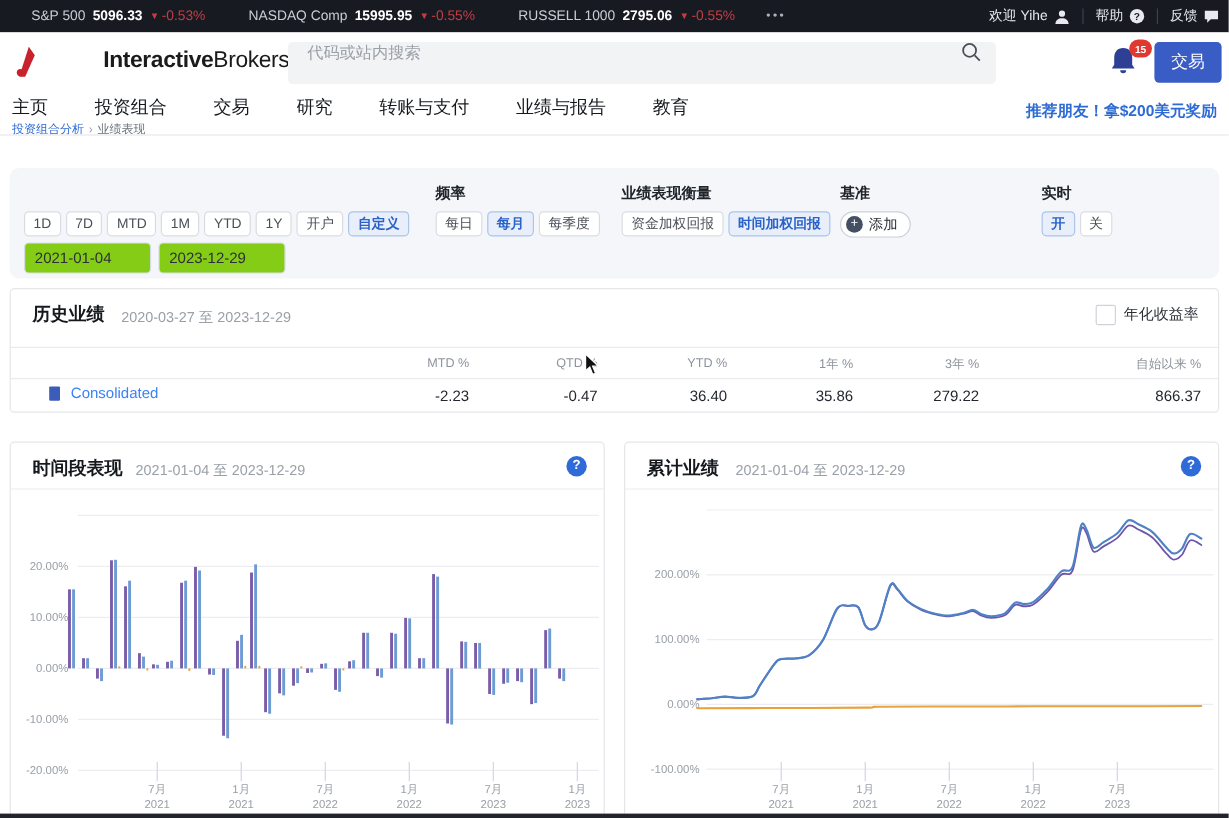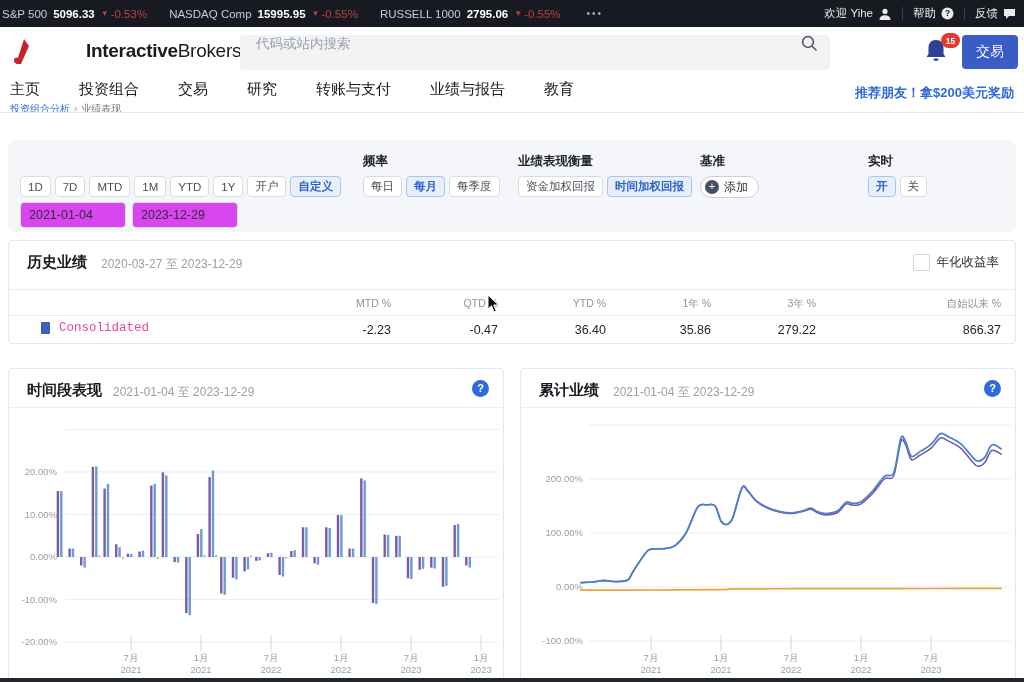--- a/index.html
+++ b/index.html
@@ -1,22 +1,22 @@
 <!DOCTYPE html>
 <html><head>
 <meta charset="utf-8">
 <style>
   html,body{margin:0;padding:0;}
   body{width:1024px;height:682px;position:relative;overflow:hidden;background:#fff;
        font-family:"Liberation Sans","DejaVu Sans",sans-serif;color:#1d2129;}
   
   .tickerbar{position:absolute;left:0;top:0;width:1024px;height:27px;background:#171a21;
              display:flex;align-items:center;font-size:11.5px;}
-  .tk-group{display:flex;align-items:center;gap:6px;margin-left:22px;cursor:pointer;}
-  .tk-group:first-child{margin-left:2px;}
+  .tk-group{display:flex;align-items:center;gap:6px;margin-left:36px;cursor:pointer;}
+  .tk-group:first-child{margin-left:26px;}
   .tk-name{color:#c9cdd5;}
   .tk-val{color:#fff;font-weight:bold;}
   .tk-chg{color:#c43d45;display:flex;align-items:center;gap:2px;}
   .dn{font-size:8px;}
   .tk-more{color:#aab0ba;margin-left:26px;letter-spacing:2px;cursor:pointer;font-size:10px;}
   .tk-right{position:absolute;right:8px;top:0;height:27px;display:flex;align-items:center;gap:10px;color:#e7e9ee;font-size:11.5px;}
   .tk-item{display:flex;align-items:center;gap:5px;cursor:pointer;}
   .tk-sep{width:1px;height:13px;background:#3a4050;}
   
   .header{position:absolute;left:0;top:27px;width:1024px;height:50px;background:#fff;}
@@ -46,40 +46,40 @@
   .crumb-b{color:#6d737c;}
   .toprule{position:absolute;left:0;top:112px;width:1024px;height:1px;background:#e6e8ec;}
   
   .filterbar{position:absolute;left:8px;top:140px;width:1008px;height:92px;background:#f4f6f9;border-radius:8px;}
   .f-label{position:absolute;top:13px;font-size:12.5px;font-weight:bold;color:#20252c;}
   .btnrow{position:absolute;top:36px;display:flex;gap:4px;}
   .pbtn{height:21px;padding:0 7px;background:#fff;border:1px solid #d9dde3;border-radius:4px;font-size:11.5px;
         color:#4a4f57;display:flex;align-items:center;cursor:pointer;font-family:inherit;}
   .pbtn.active{background:#e8effb;border-color:#aac4ec;color:#2a62c9;font-weight:bold;}
   .daterow{position:absolute;left:12px;top:62px;display:flex;gap:6px;}
-  .dinput{width:88px;height:24px;background:#d946ef;border:1px solid #d9dde3;border-radius:4px;font-size:12.5px;
+  .dinput{width:88px;height:24px;background:#84cc16;border:1px solid #d9dde3;border-radius:4px;font-size:12.5px;
           color:#2b2f36;padding:0 8px;font-family:inherit;}
   .addpill{height:22px;padding:0 10px 0 4px;border:1px solid #ccd1d9;border-radius:12px;background:#fff;
            display:flex;align-items:center;gap:5px;font-size:12px;color:#2b2f36;cursor:pointer;font-family:inherit;}
   .addcirc{width:14px;height:14px;border-radius:50%;background:#454f63;color:#fff;font-size:11px;line-height:13px;
            text-align:center;}
   
   .card{position:absolute;background:#fff;border:1px solid #e4e6ea;border-radius:4px;box-sizing:border-box;}
   .hist{left:8px;top:240px;width:1008px;height:104px;}
   .card-title{position:absolute;left:18px;top:12px;font-size:15px;font-weight:bold;color:#15191e;}
   .card-range{position:absolute;top:15px;font-size:12px;color:#9aa0a8;}
   .annual{position:absolute;right:16px;top:13px;display:flex;align-items:center;gap:7px;font-size:12.5px;color:#2b2f36;}
   .cbx{width:15px;height:15px;border:1px solid #cfd3da;border-radius:2px;background:#fff;cursor:pointer;}
   .t-rule{position:absolute;left:0;width:1006px;height:1px;background:#e9ebef;}
   .t-head{position:absolute;left:0;top:56px;width:100%;height:14px;font-size:10.5px;color:#8d939c;}
   .t-row{position:absolute;left:0;top:82px;width:100%;height:16px;font-size:12.5px;color:#23272e;}
   .tc{position:absolute;text-align:right;}
   .tc1{left:272px;width:110px;} .tc2{left:379px;width:110px;} .tc3{left:487px;width:110px;}
   .tc4{left:592px;width:110px;} .tc5{left:697px;width:110px;} .tc6{left:880px;width:112px;}
-  .rowname{position:absolute;left:32px;top:80px;display:flex;align-items:center;gap:9px;font-size:12.5px;color:#ec4899;font-family:Liberation Mono, monospace;}
+  .rowname{position:absolute;left:32px;top:80px;display:flex;align-items:center;gap:9px;font-size:12.5px;color:#3b82f6;}
   .swatch{width:9px;height:12px;background:#3b5cb8;border-radius:1px;}
   
   .chartL{left:8px;top:368px;width:496px;height:330px;}
   .chartR{left:520px;top:368px;width:496px;height:330px;}
   .c-head{position:absolute;left:0;top:0;width:100%;height:38px;border-bottom:1px solid #eceef1;}
   .qcirc{position:absolute;right:14px;top:11px;width:17px;height:17px;border-radius:50%;background:#2f6bd8;color:#fff;
          font-size:11px;font-weight:bold;text-align:center;line-height:17px;cursor:pointer;}
   .csvg{position:absolute;left:0;top:39px;}
   .ax{font-size:9.5px;fill:#9aa0a8;}
   

